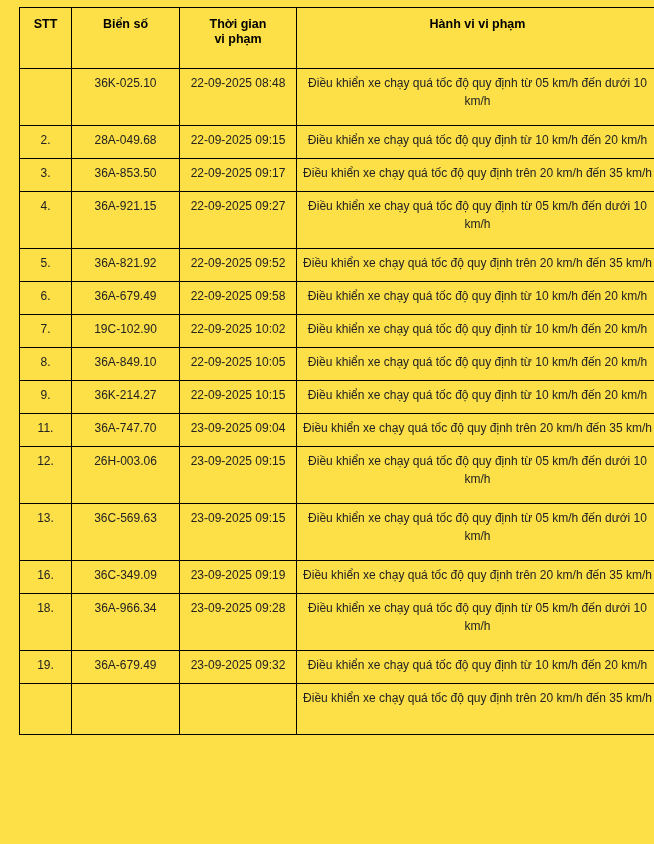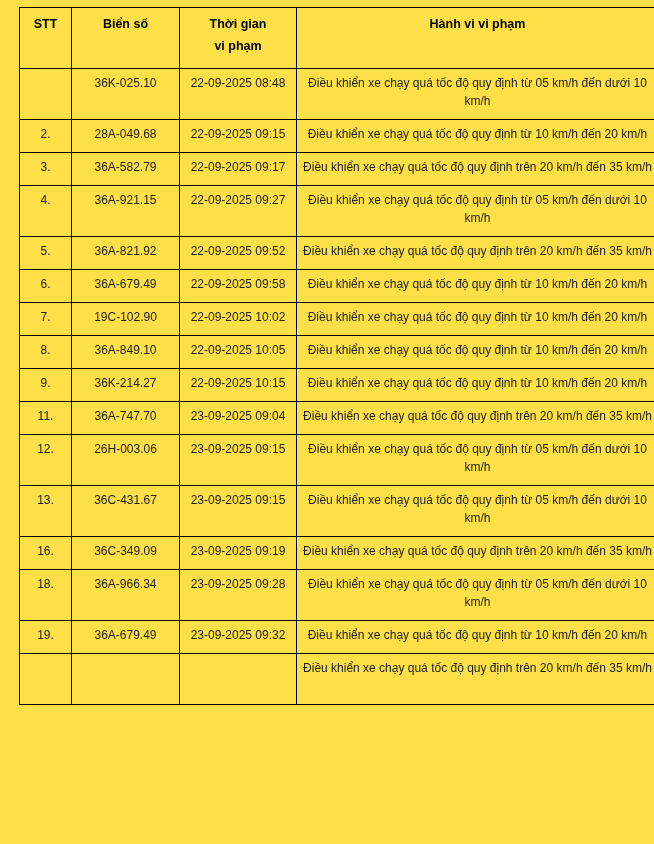--- a/index.html
+++ b/index.html
@@ -40,24 +40,24 @@
   .viol-table th {
     height: 61px;
     font-size: 12.5px;
     font-weight: bold;
     color: #000000;
     padding-top: 9px;
     line-height: 15px;
   }
   .viol-table th .hdr-line2 {
     display: block;
-    margin-top: 7px;
+    margin-top: 0;
   }
   .viol-table td { height: 33px; }
-  .viol-table tr.tall td { height: 51px; }
+  .viol-table tr.tall td { height: 57px; }
   .viol-table tr.partial td { height: 51px; }
   .viol-table td.cell-viol { padding-left: 3px; padding-right: 3px; }
 </style>
 </head>
 <body>
 
 <div class="page">
   <table class="viol-table">
     <colgroup>
       <col class="c-stt">
@@ -84,21 +84,21 @@
     <td class="cell-viol">Điều khiển xe chạy quá tốc độ quy định từ 05 km/h đến dưới 10 km/h</td>
   </tr>
         <tr>
     <td class="cell-stt">2.</td>
     <td class="cell-plate">28A-049.68</td>
     <td class="cell-time">22-09-2025 09:15</td>
     <td class="cell-viol">Điều khiển xe chạy quá tốc độ quy định từ 10 km/h đến 20 km/h</td>
   </tr>
         <tr>
     <td class="cell-stt">3.</td>
-    <td class="cell-plate">36A-582.79</td>
+    <td class="cell-plate">36A-853.50</td>
     <td class="cell-time">22-09-2025 09:17</td>
     <td class="cell-viol">Điều khiển xe chạy quá tốc độ quy định trên 20 km/h đến 35 km/h</td>
   </tr>
         <tr class="tall">
     <td class="cell-stt">4.</td>
     <td class="cell-plate">36A-921.15</td>
     <td class="cell-time">22-09-2025 09:27</td>
     <td class="cell-viol">Điều khiển xe chạy quá tốc độ quy định từ 05 km/h đến dưới 10 km/h</td>
   </tr>
         <tr>
@@ -138,21 +138,21 @@
     <td class="cell-viol">Điều khiển xe chạy quá tốc độ quy định trên 20 km/h đến 35 km/h</td>
   </tr>
         <tr class="tall">
     <td class="cell-stt">12.</td>
     <td class="cell-plate">26H-003.06</td>
     <td class="cell-time">23-09-2025 09:15</td>
     <td class="cell-viol">Điều khiển xe chạy quá tốc độ quy định từ 05 km/h đến dưới 10 km/h</td>
   </tr>
         <tr class="tall">
     <td class="cell-stt">13.</td>
-    <td class="cell-plate">36C-431.67</td>
+    <td class="cell-plate">36C-569.63</td>
     <td class="cell-time">23-09-2025 09:15</td>
     <td class="cell-viol">Điều khiển xe chạy quá tốc độ quy định từ 05 km/h đến dưới 10 km/h</td>
   </tr>
         <tr>
     <td class="cell-stt">16.</td>
     <td class="cell-plate">36C-349.09</td>
     <td class="cell-time">23-09-2025 09:19</td>
     <td class="cell-viol">Điều khiển xe chạy quá tốc độ quy định trên 20 km/h đến 35 km/h</td>
   </tr>
         <tr class="tall">

